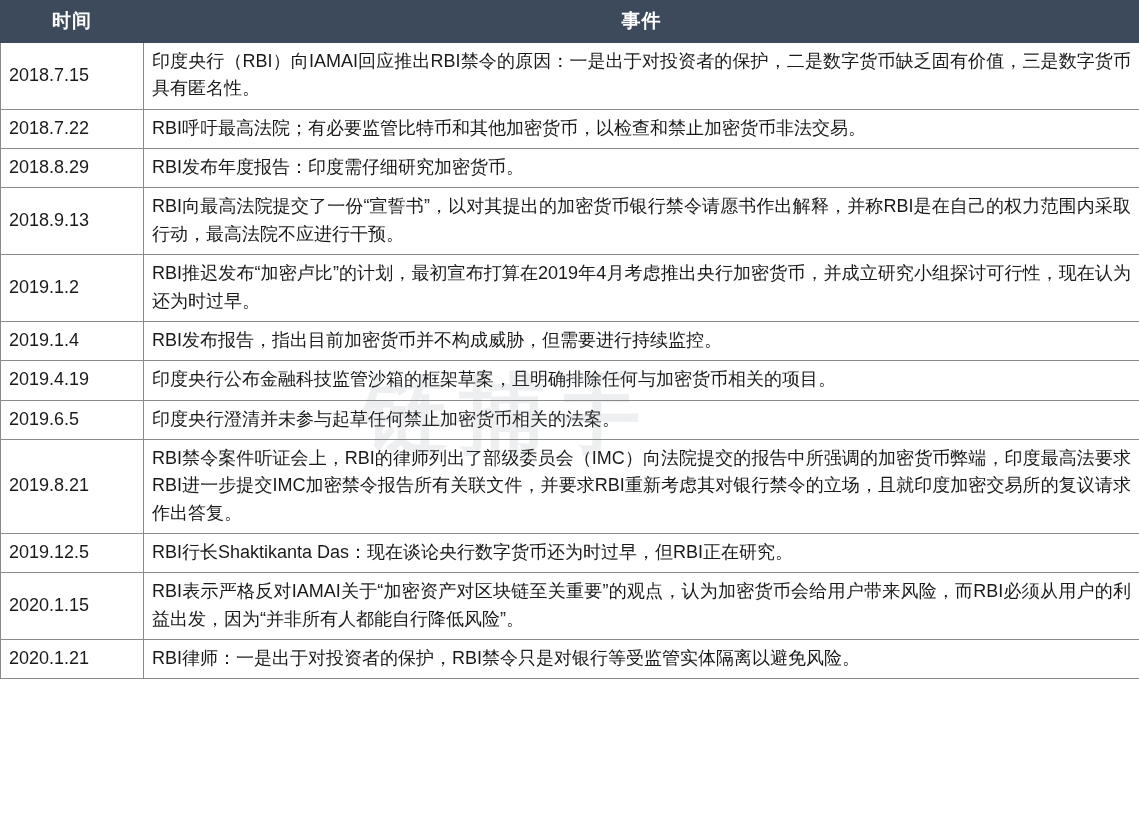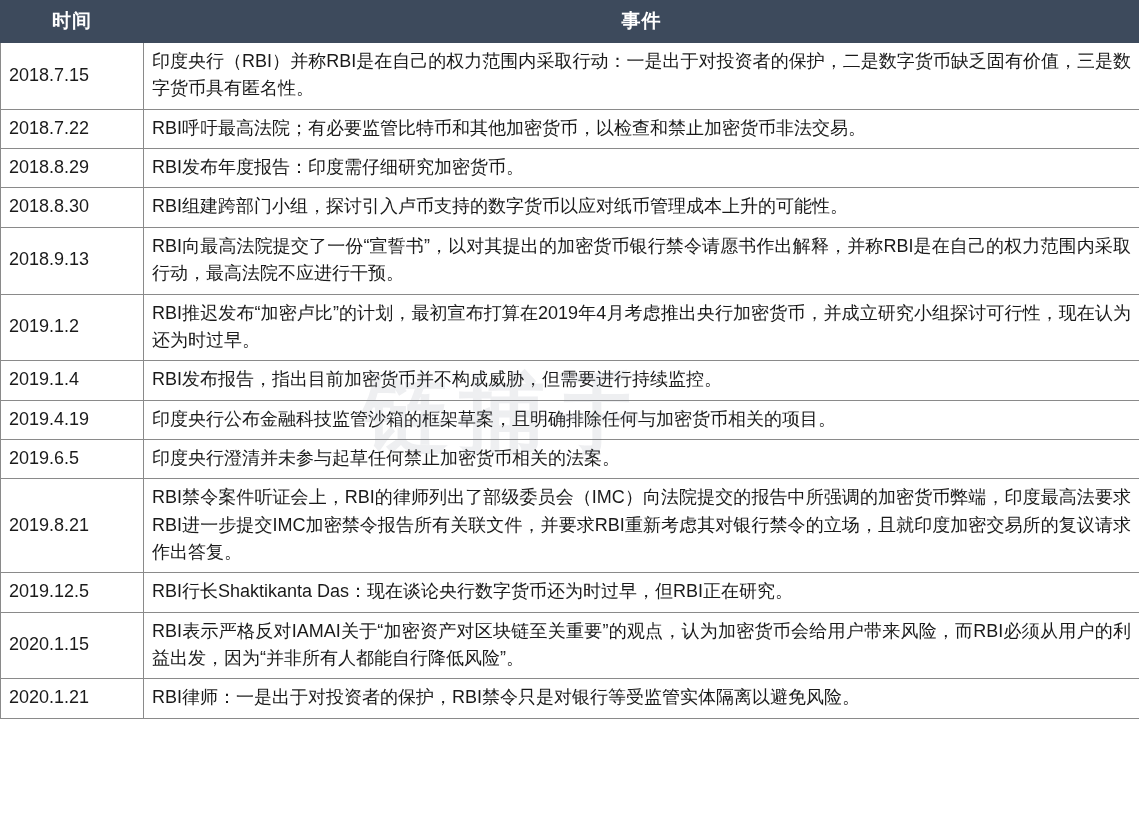--- a/index.html
+++ b/index.html
@@ -88,33 +88,29 @@
     </colgroup>
     <thead>
       <tr>
         <th>时间</th>
         <th>事件</th>
       </tr>
     </thead>
     <tbody id="table-body">
         <tr>
           <td class="date-cell">2018.7.15</td>
-          <td class="event-cell">印度央行（RBI）并称RBI是在自己的权力范围内采取行动：一是出于对投资者的保护，二是数字货币缺乏固有价值，三是数字货币具有匿名性。</td>
+          <td class="event-cell">印度央行（RBI）向IAMAI回应推出RBI禁令的原因：一是出于对投资者的保护，二是数字货币缺乏固有价值，三是数字货币具有匿名性。</td>
         </tr>
         <tr>
           <td class="date-cell">2018.7.22</td>
           <td class="event-cell">RBI呼吁最高法院；有必要监管比特币和其他加密货币，以检查和禁止加密货币非法交易。</td>
         </tr>
         <tr>
           <td class="date-cell">2018.8.29</td>
           <td class="event-cell">RBI发布年度报告：印度需仔细研究加密货币。</td>
-        </tr>
-        <tr>
-          <td class="date-cell">2018.8.30</td>
-          <td class="event-cell">RBI组建跨部门小组，探讨引入卢币支持的数字货币以应对纸币管理成本上升的可能性。</td>
         </tr>
         <tr>
           <td class="date-cell">2018.9.13</td>
           <td class="event-cell">RBI向最高法院提交了一份“宣誓书”，以对其提出的加密货币银行禁令请愿书作出解释，并称RBI是在自己的权力范围内采取行动，最高法院不应进行干预。</td>
         </tr>
         <tr>
           <td class="date-cell">2019.1.2</td>
           <td class="event-cell">RBI推迟发布“加密卢比”的计划，最初宣布打算在2019年4月考虑推出央行加密货币，并成立研究小组探讨可行性，现在认为还为时过早。</td>
         </tr>
         <tr>

